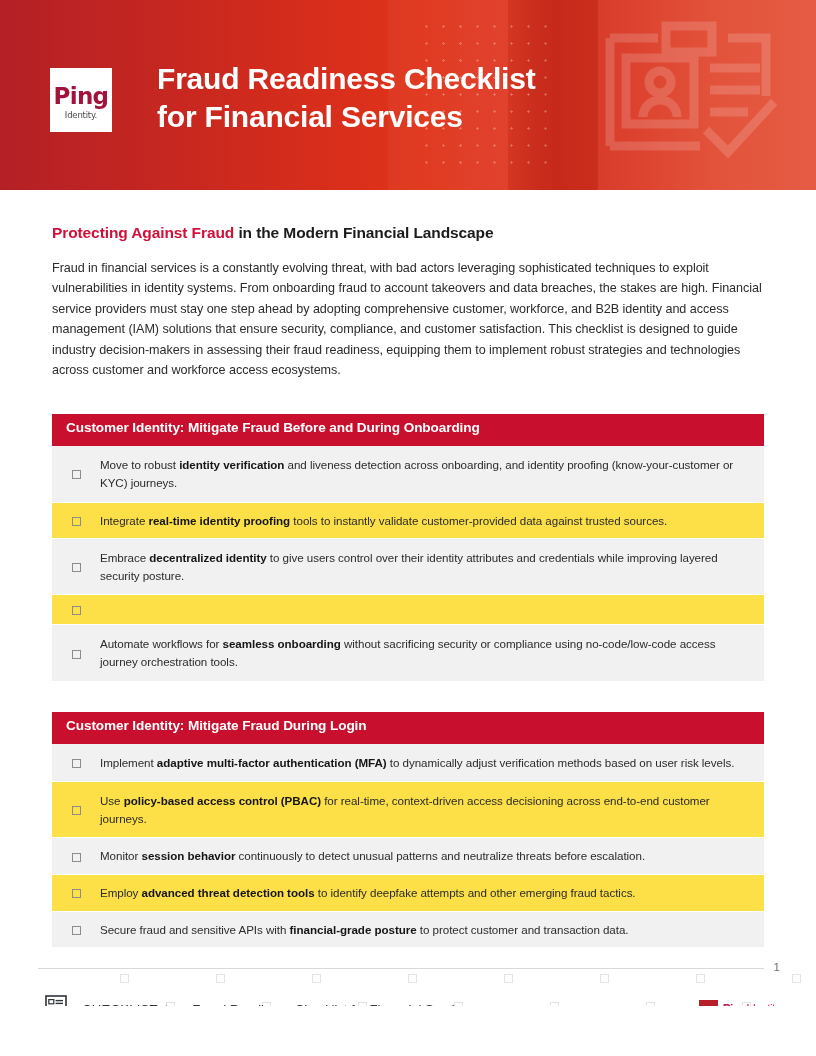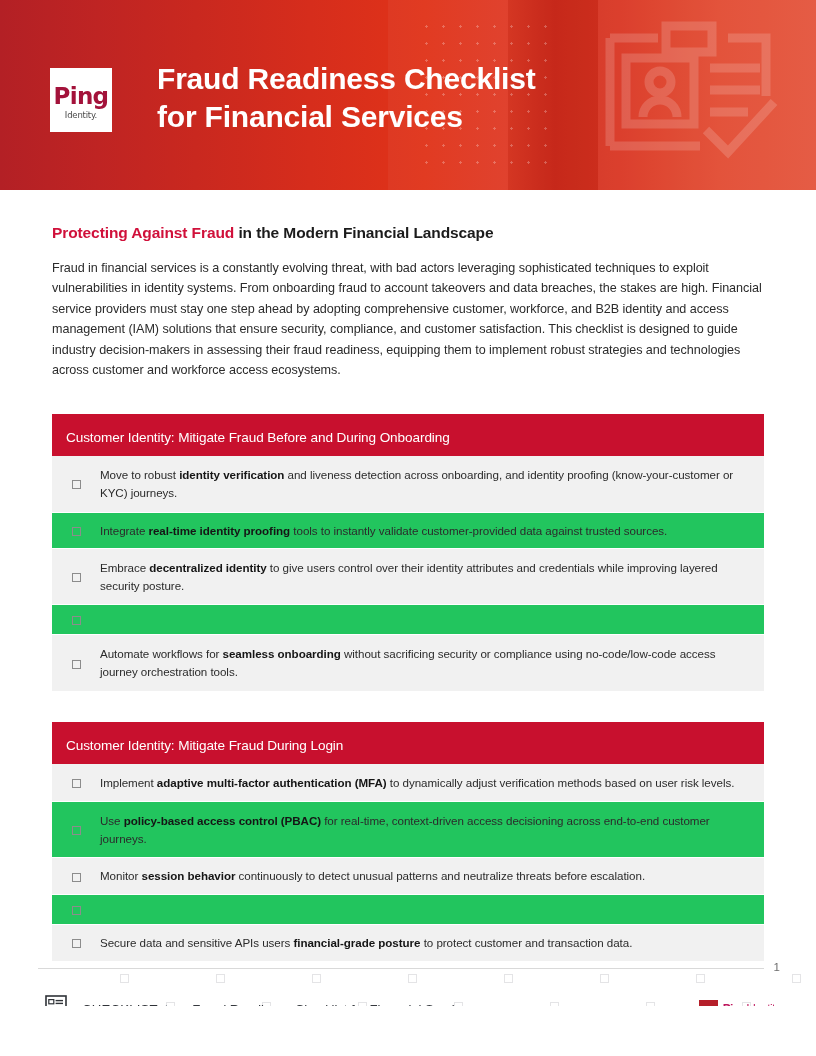--- a/index.html
+++ b/index.html
@@ -154,34 +154,34 @@
   .checklist {
     margin-top: 34px;
     width: 712px;
   }
   .checklist.second { margin-top: 30px; }
 
   .checklist-header {
     background: #c8102e;
     color: #ffffff;
     font-size: 13.6px;
-    font-weight: 400;
-    padding: 16px 14px 11px 14px;
+    font-weight: 700;
+    padding: 6px 14px 11px 14px;
     letter-spacing: -0.1px;
   }
 
   .check-row {
     display: flex;
     align-items: flex-start;
     padding: 9px 12px 9px 0;
     min-height: 30px;
     border-bottom: 1px solid #ffffff;
   }
   .check-row.shade { background: #f1f1f1; }
-  .check-row.plain { background: #22c55e; }
+  .check-row.plain { background: #fde047; }
   .check-row.two-line { padding: 10px 12px 10px 0; }
 
   .checkbox-cell {
     width: 48px;
     flex: 0 0 48px;
     display: flex;
     justify-content: center;
     align-items: center;
     padding-top: 2px;
     align-self: center;
@@ -392,27 +392,28 @@
         <div class="checkbox-cell">
           <span class="checkbox"></span>
         </div>
         <div class="check-text"><span>Monitor </span><b>session behavior</b><span> continuously to detect unusual patterns and neutralize threats before escalation.</span></div>
       </div>
 
       <div class="check-row plain">
         <div class="checkbox-cell">
           <span class="checkbox"></span>
         </div>
+        <div class="check-text"><span>Employ </span><b>advanced threat detection tools</b><span> to identify deepfake attempts and other emerging fraud tactics.</span></div>
       </div>
 
       <div class="check-row shade">
         <div class="checkbox-cell">
           <span class="checkbox"></span>
         </div>
-        <div class="check-text"><span>Secure data and sensitive APIs users </span><b>financial-grade posture</b><span> to protect customer and transaction data.</span></div>
+        <div class="check-text"><span>Secure fraud and sensitive APIs with </span><b>financial-grade posture</b><span> to protect customer and transaction data.</span></div>
       </div>
     </div>
 
   </div>
 
   <div id="footer-squares" style="position: absolute; left: 0px; top: 962px; width: 816px; height: 94px; pointer-events: none; z-index: 0;">
       <div class="sq" style="left: 120px; top: 12px;"></div>
       <div class="sq" style="left: 216px; top: 12px;"></div>
       <div class="sq" style="left: 312px; top: 12px;"></div>
       <div class="sq" style="left: 408px; top: 12px;"></div>

